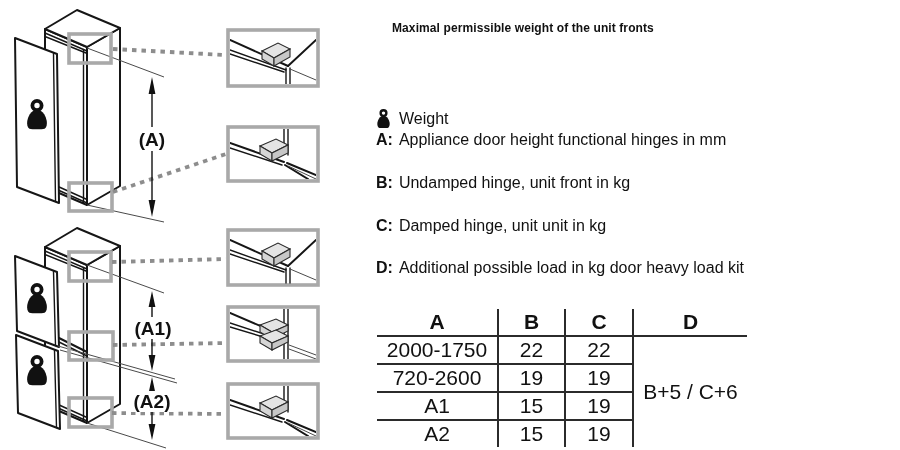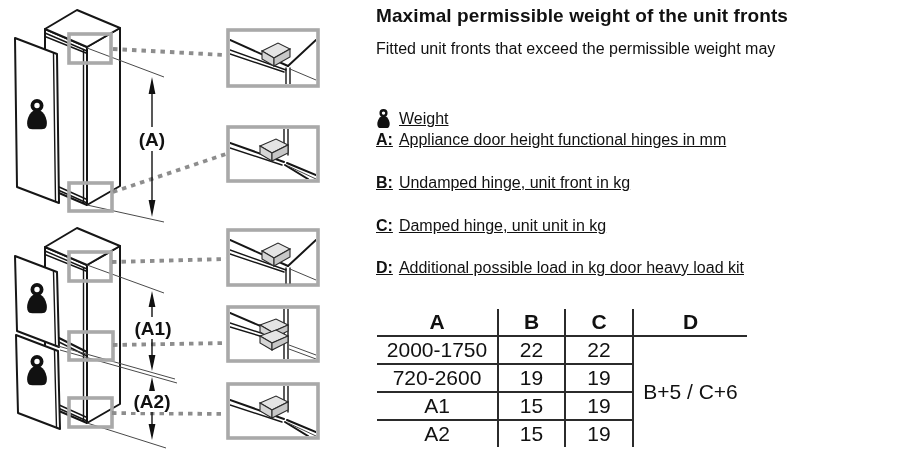--- a/index.html
+++ b/index.html
@@ -18,24 +18,24 @@
   .dimline{stroke:#111;stroke-width:1.4;}
   .dimhead{fill:#111;stroke:none;}
   .dimlabel{font:bold 19px "Liberation Sans",sans-serif;fill:#111;text-anchor:middle;}
   .hl{stroke:#2a2a2a;stroke-width:1.1;}
   .hf-top{fill:#e4e4e4;}
   .hf-front{fill:#d6d6d6;}
   .hf-side{fill:#c7c7c7;}
 
   
   .right{position:absolute;left:376px;top:0;width:522px;height:450px;}
-  .title{position:absolute;left:0;top:5px;margin:0;font-size:19px;font-weight:bold;
+  .title{position:absolute;left:0;top:5px;margin:16px;font-size:12px;font-weight:bold;
          letter-spacing:0.1px;white-space:nowrap;}
   .intro{position:absolute;left:0;top:38px;font-size:16px;line-height:21px;}
-  .lrow{position:absolute;left:0;font-size:16px;white-space:nowrap;display:flex;align-items:center;text-decoration:underline;}
+  .lrow{position:absolute;left:0;font-size:16px;white-space:nowrap;display:flex;align-items:center;}
   .lrow b{margin-right:6px;}
   .wi{margin-right:8px;display:block;}
 
   
   .spec-table{position:absolute;left:377px;top:309px;border-collapse:collapse;
               font-size:21px;color:#111;table-layout:fixed;}
   .spec-table th,.spec-table td{padding:0;text-align:center;font-weight:normal;
               height:26px;line-height:26px;white-space:nowrap;}
   .spec-table th{font-weight:bold;border-bottom:2px solid #2b2b2b;}
   .vl{border-left:2px solid #2b2b2b;}
@@ -216,21 +216,20 @@
         <path class="hl hf-front" d="M34,21 L34,29 L46,36 L46,28 Z"></path>
         <path class="hl hf-side" d="M46,28 L62,20 L62,28 L46,36 Z"></path>
       </g>
     </g>
   </svg>
 
   <div class="right">
     <h1 class="title">Maximal permissible weight of the unit fronts</h1>
 
     <div class="intro">
-      <div>Fitted unit fronts that exceed the permissible weight may</div>
     </div>
 
     <div class="lrow" style="top:109px">
       <svg class="wi" width="15" height="20" viewBox="0 0 24 32">
           <use href="#wsym"></use>
         </svg>
       <span>Weight</span>
     </div>
 
     <div class="lrow" style="top:131px">

